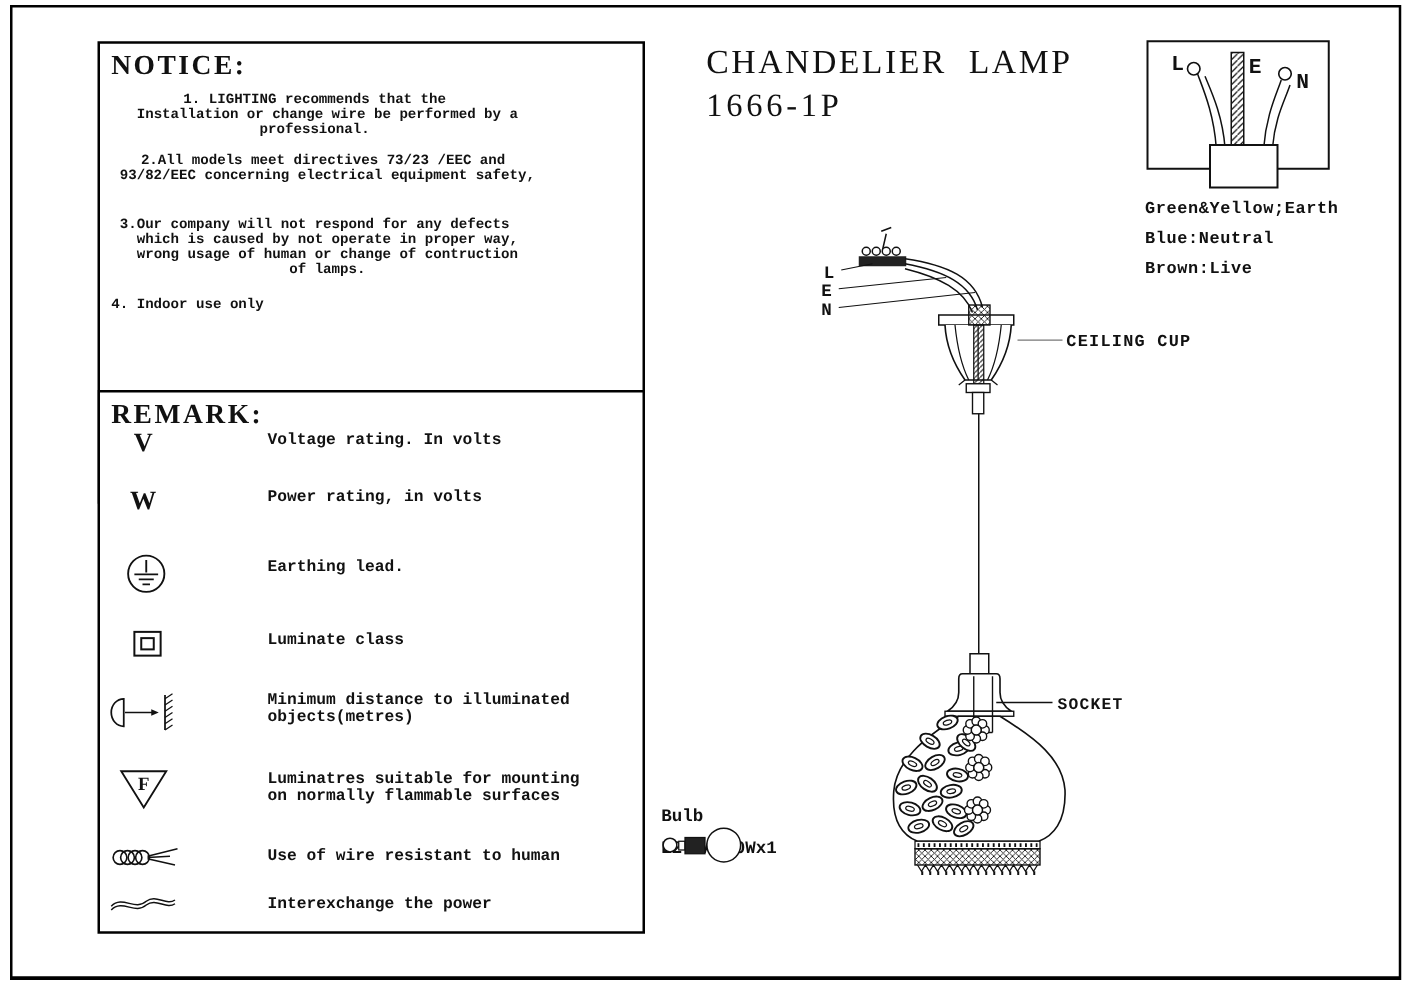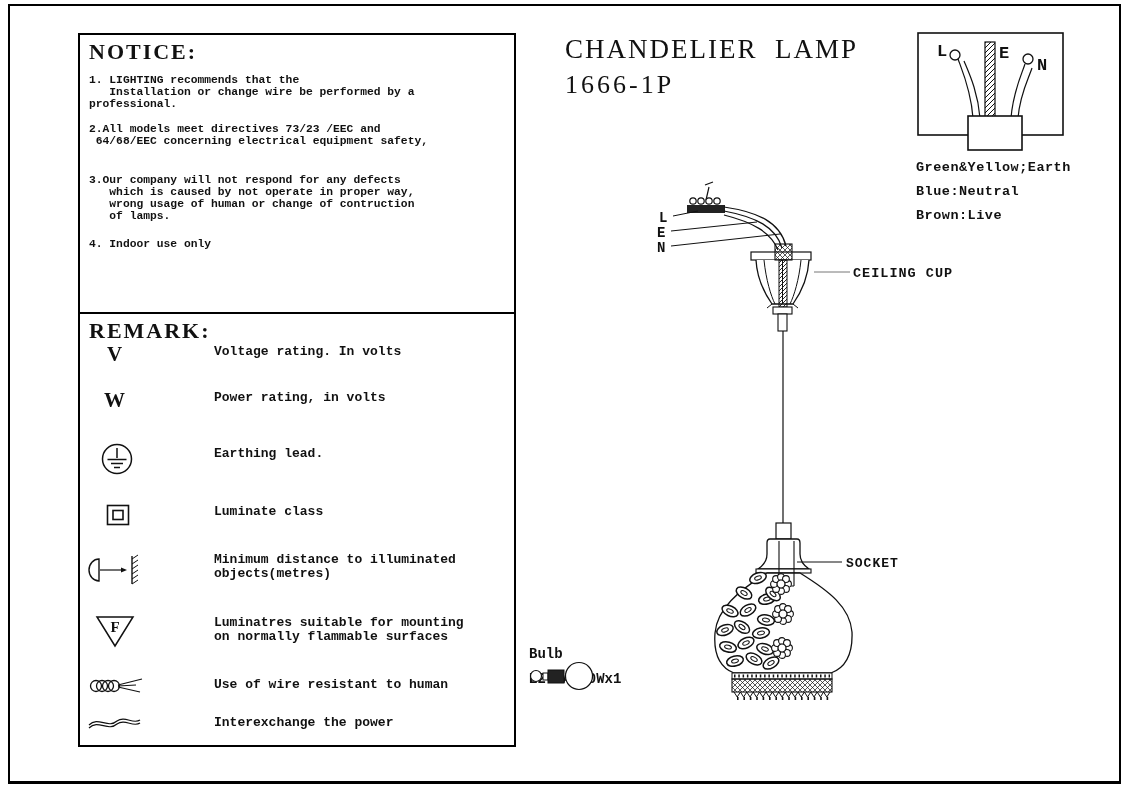--- a/index.html
+++ b/index.html
@@ -6,21 +6,21 @@
   .sheet{position:relative;width:1131px;height:788px;background:#ffffff;overflow:hidden;
          font-family:"Liberation Mono",monospace;color:#111;}
   .page-border{position:absolute;left:8px;top:4px;width:1109px;height:775px;
          border:2px solid #000;border-bottom-width:3px;}
   .box{position:absolute;border:2px solid #000;box-sizing:border-box;background:#fff;}
   #notice-box{left:78px;top:33px;width:438px;height:370px;}
   #remark-box{left:78px;top:312px;width:438px;height:435px;}
   .box-heading{position:absolute;left:9px;top:4px;font-family:"Liberation Serif",serif;
          font-weight:bold;font-size:22px;letter-spacing:2px;}
   .n-item{position:absolute;left:9px;font-size:11.3px;line-height:12px;font-weight:bold;
-         white-space:pre-wrap;letter-spacing:0;}
+         white-space:pre-wrap;letter-spacing:0;text-align:center;}
   .r-label{position:absolute;left:134px;font-size:13px;line-height:13.5px;font-weight:bold;
          white-space:pre-line;}
   .r-icon{position:absolute;}
   .glyph-serif{font-family:"Liberation Serif",serif;font-weight:bold;font-size:21px;line-height:21px;}
   #title-line1{position:absolute;left:565px;top:34px;font-family:"Liberation Serif",serif;
          font-size:27px;letter-spacing:2px;white-space:pre;}
   #title-line2{position:absolute;left:565px;top:70px;font-family:"Liberation Serif",serif;
          font-size:26px;letter-spacing:3px;}
   .legend-line{position:absolute;left:916px;font-size:13.5px;font-weight:bold;
          text-underline-offset:3px;letter-spacing:0.5px;}
@@ -33,21 +33,21 @@
 
 <div class="sheet">
   <div class="page-border"></div>
 
   <div class="box" id="notice-box">
     <div class="box-heading">NOTICE:</div>
     <div class="n-item" style="top:39px">1. LIGHTING recommends that the
    Installation or change wire be performed by a
 professional.</div>
     <div class="n-item" style="top:88px">2.All models meet directives 73/23 /EEC and
- 64/68/EEC concerning electrical equipment safety,</div>
+ 93/82/EEC concerning electrical equipment safety,</div>
     <div class="n-item" style="top:139px">3.Our company will not respond for any defects
    which is caused by not operate in proper way,
    wrong usage of human or change of contruction
    of lamps.</div>
     <div class="n-item" style="top:203px">4. Indoor use only</div>
   </div>
 
   <div class="box" id="remark-box">
     <div class="box-heading">REMARK:</div>
 

